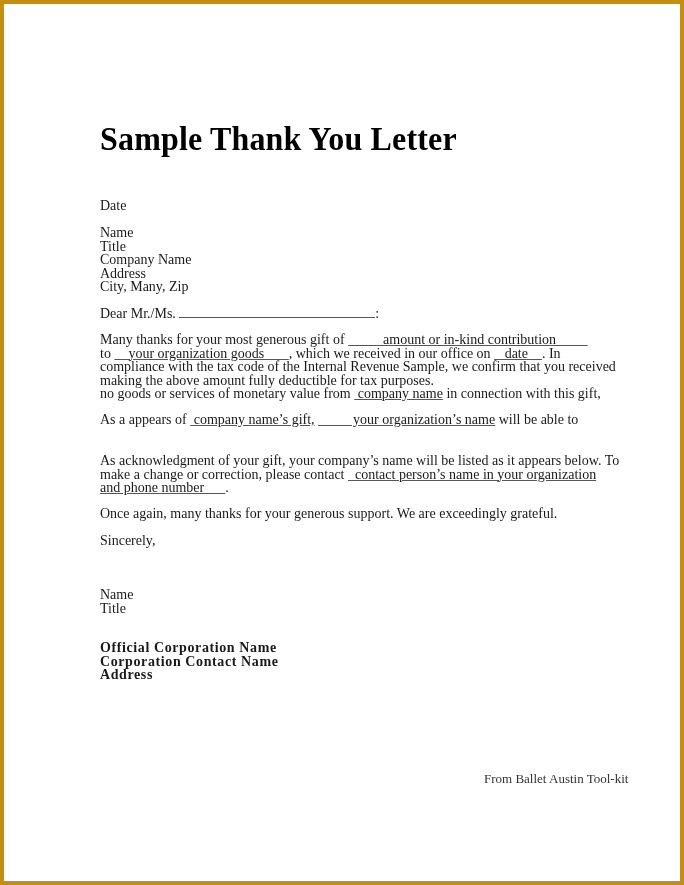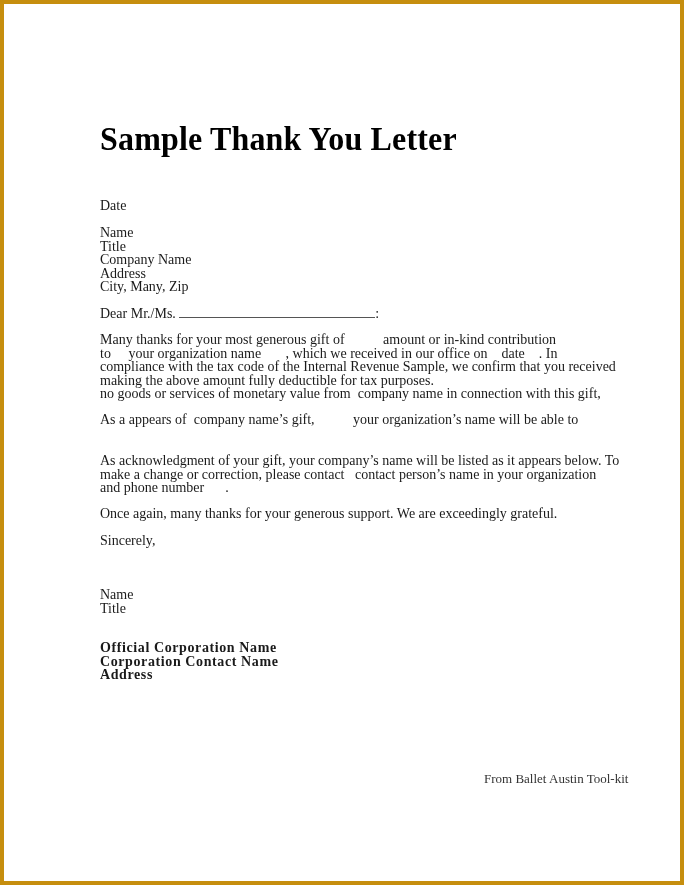--- a/index.html
+++ b/index.html
@@ -27,20 +27,21 @@
     color: #000; margin: 0; line-height: 38px;
     transform: scaleX(0.94); transform-origin: left center;
   }
   .block {
     position: absolute; left: 100px;
     font-size: 14px; line-height: 13.5px;
     white-space: nowrap;
   }
   .line { display: block; height: 13.5px; }
   .u {
+    text-decoration: underline;
     text-decoration-color: #555;
     text-underline-offset: 1px;
     white-space: pre;
   }
   .blank {
     display: inline-block; border-bottom: 1px solid #555;
     height: 10px; vertical-align: baseline;
   }
   .bold { font-weight: bold; letter-spacing: 0.6px; }
   .footer {
@@ -75,21 +76,21 @@
       <span>Dear Mr./Ms.</span>
       <span class="blank" style="width:196px;"></span><span>:</span>
     </span>
   </div>
 
   <div class="block" style="top:297px;">
     <span class="line">
       <span>Many thanks for your most generous gift of </span><span class="u">          amount or in-kind contribution         </span>
     </span>
     <span class="line">
-      <span>to </span><span class="u">    your organization name       </span><span>, which we received in our office on </span><span class="u">   date    </span><span>. In</span>
+      <span>to </span><span class="u">    your organization goods       </span><span>, which we received in our office on </span><span class="u">   date    </span><span>. In</span>
     </span>
     <span class="line">compliance with the tax code of the Internal Revenue Sample, we confirm that you received</span>
     <span class="line">making the above amount fully deductible for tax purposes.</span>
     <span class="line">
       <span>no goods or services of monetary value from </span><span class="u"> company name</span><span> in connection with this gift,</span>
     </span>
   </div>
 
   <div class="block" style="top:377px;">
     <span class="line">

